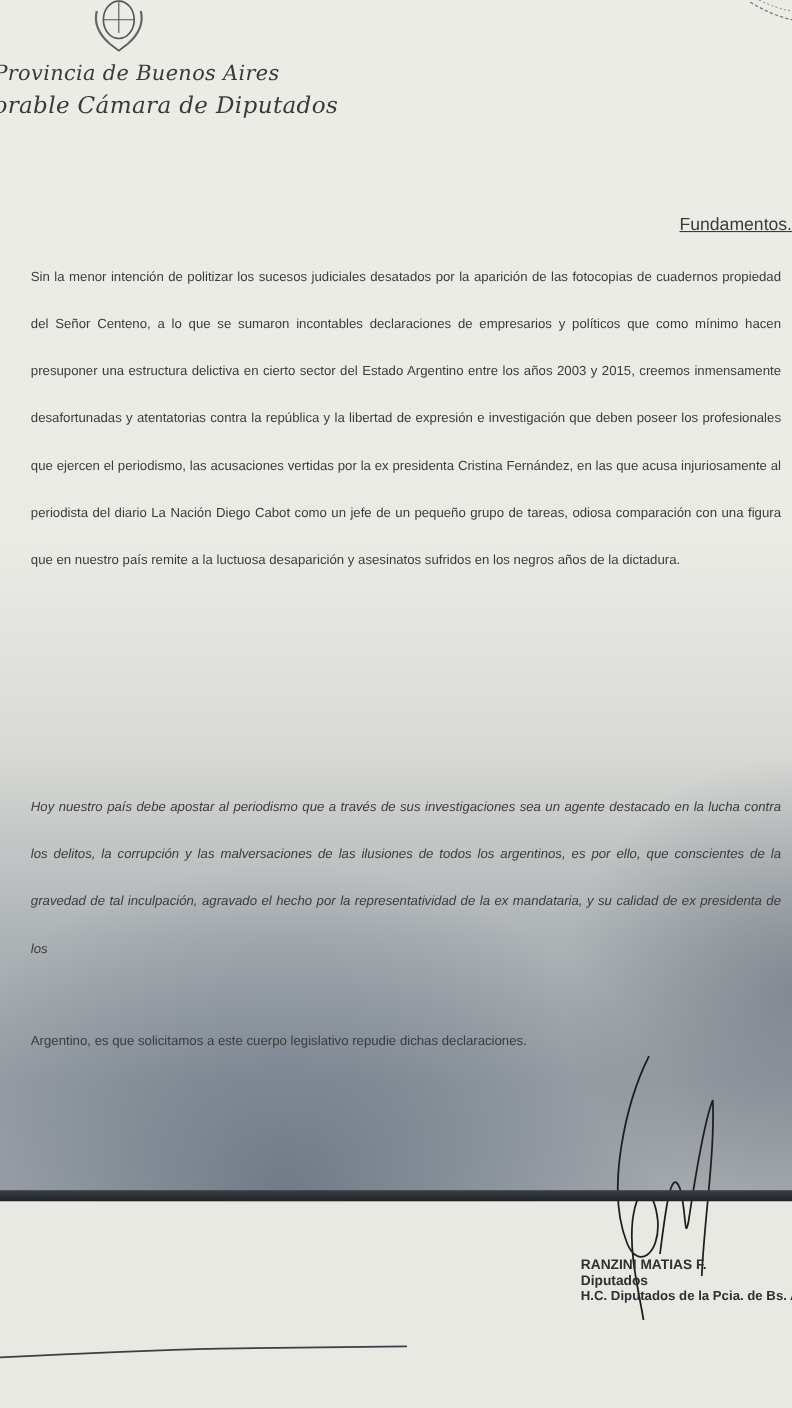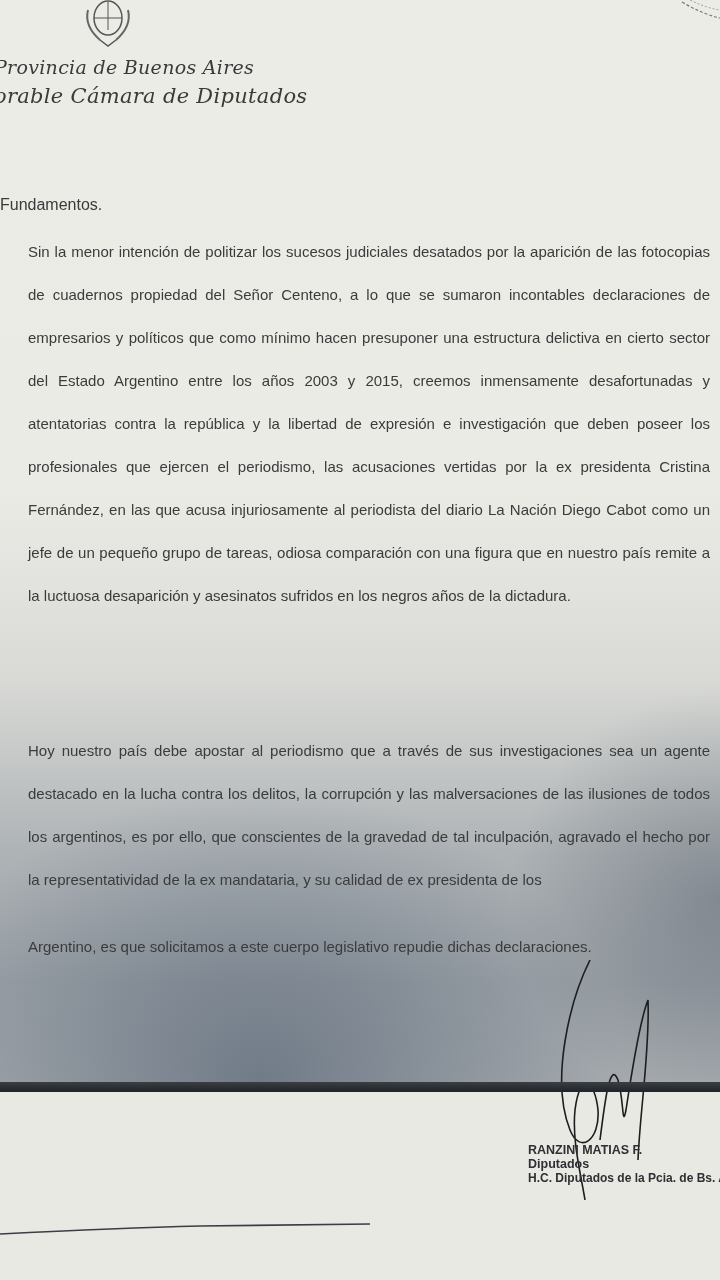--- a/index.html
+++ b/index.html
@@ -22,29 +22,29 @@
     .crest {
       position:absolute; left:80px; top:0; width:56px; height:48px;
     }
     .header {
       position:absolute; left:-6px; top:56px;
       font-family:"DejaVu Serif", serif; font-style:italic; color:#3a3a3a;
     }
     .header .line1 { font-size:19px; letter-spacing:0.3px; }
     .header .line2 { font-size:21px; margin-top:6px; letter-spacing:0.3px; }
     .title {
-      position:absolute; left:0; width:720px; top:196px; text-align:left;
-      font-size:16px; color:#3a3a3a; 
+      position:absolute; left:0; width:720px; top:196px; text-align:right;
+      font-size:16px; color:#3a3a3a; text-decoration:underline;
     }
     .body-text {
       position:absolute; left:28px; width:682px; color:#3b3b3b;
-      font-size:15px; line-height:43px; text-align:justify;
+      font-size:12px; line-height:43px; text-align:justify;
     }
     .p1 { top:230px; }
-    .p2 { top:729px; }
+    .p2 { top:712px;font-style:italic; }
     .p3 { top:925px; }
     .sig-block {
       position:absolute; left:528px; top:1143px; width:192px; text-align:left;
       color:#2d2f33; font-weight:bold; line-height:14px;
     }
     .sig-block .name { font-size:12.5px; }
     .sig-block .role { font-size:12.5px; }
     .sig-block .inst { font-size:12px; white-space:nowrap; }
     .signature { position:absolute; left:540px; top:960px; width:160px; height:240px; }
     .rule-line { position:absolute; left:0; top:1218px; width:380px; height:20px; }

